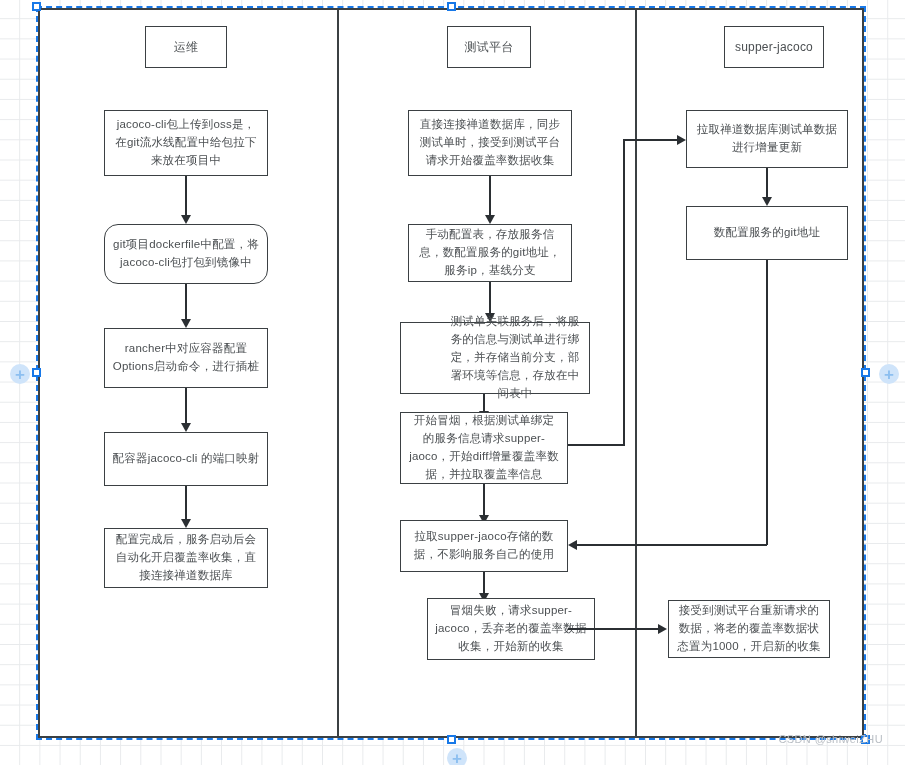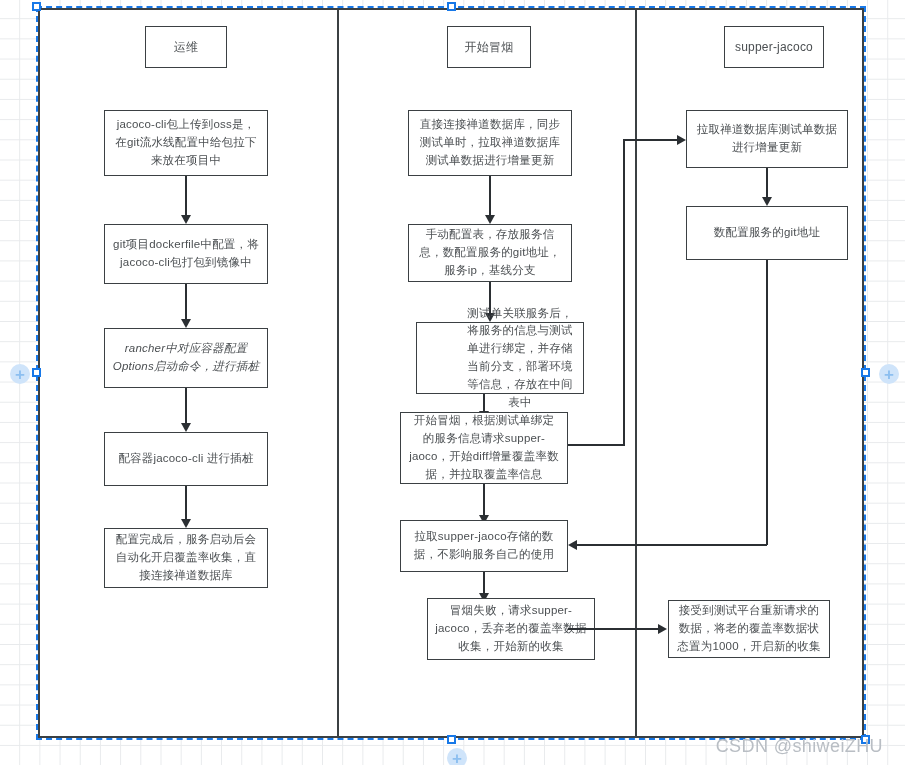--- a/index.html
+++ b/index.html
@@ -73,87 +73,87 @@
   .edge-v{width:1.7px;}
   .edge-h{height:1.7px;}
   .arrow-down,.arrow-up,.arrow-left,.arrow-right{
     position:absolute;width:0;height:0;
   }
   .arrow-down{border-left:5px solid transparent;border-right:5px solid transparent;border-top:9px solid #2b2f33;}
   .arrow-right{border-top:5px solid transparent;border-bottom:5px solid transparent;border-left:9px solid #2b2f33;}
   .arrow-left{border-top:5px solid transparent;border-bottom:5px solid transparent;border-right:9px solid #2b2f33;}
   
   #watermark{
-    position:absolute;right:22px;bottom:8px;
-    color:#b9bec4;font-size:18px;letter-spacing:.4px;
+    position:absolute;right:22px;bottom:20px;
+    color:#b9bec4;font-size:11px;letter-spacing:.4px;
     user-select:none;
     text-align:center;
   }
 </style>
 </head>
 <body>
 
 <div id="canvas"></div>
 
 <div id="container"></div>
 
 <div class="lane-divider" style="left:337px;"></div>
 <div class="lane-divider" style="left:635px;"></div>
 
 <div class="node header" style="left:145px;top:26px;width:82px;height:42px;">
   <span>运维</span>
 </div>
 <div class="node header" style="left:447px;top:26px;width:84px;height:42px;">
-  <span>开始冒烟</span>
+  <span>测试平台</span>
 </div>
 <div class="node header" style="left:724px;top:26px;width:100px;height:42px;">
   <span>supper-jacoco</span>
 </div>
 
 <div class="node" style="left:104px;top:110px;width:164px;height:66px;">
   <span>jacoco-cli包上传到oss是，在git流水线配置中给包拉下来放在项目中</span>
 </div>
 <div class="edge-v" style="left:185px;top:176px;height:44px;"></div>
 <div class="arrow-down" style="left:181px;top:215px;"></div>
 
-<div class="node" style="left:104px;top:224px;width:164px;height:60px;">
+<div class="node" style="left:104px;top:224px;width:164px;height:60px;border-radius:14px;">
   <span>git项目dockerfile中配置，将jacoco-cli包打包到镜像中</span>
 </div>
 <div class="edge-v" style="left:185px;top:284px;height:40px;"></div>
 <div class="arrow-down" style="left:181px;top:319px;"></div>
 
-<div class="node" style="left:104px;top:328px;width:164px;height:60px;font-style:italic;">
+<div class="node" style="left:104px;top:328px;width:164px;height:60px;">
   <span>rancher中对应容器配置Options启动命令，进行插桩</span>
 </div>
 <div class="edge-v" style="left:185px;top:388px;height:40px;"></div>
 <div class="arrow-down" style="left:181px;top:423px;"></div>
 
 <div class="node" style="left:104px;top:432px;width:164px;height:54px;">
-  <span>配容器jacoco-cli 进行插桩</span>
+  <span>配容器jacoco-cli 的端口映射</span>
 </div>
 <div class="edge-v" style="left:185px;top:486px;height:38px;"></div>
 <div class="arrow-down" style="left:181px;top:519px;"></div>
 
 <div class="node" style="left:104px;top:528px;width:164px;height:60px;">
   <span>配置完成后，服务启动后会自动化开启覆盖率收集，直接连接禅道数据库</span>
 </div>
 
 <div class="node" style="left:408px;top:110px;width:164px;height:66px;">
-  <span>直接连接禅道数据库，同步测试单时，拉取禅道数据库测试单数据进行增量更新</span>
+  <span>直接连接禅道数据库，同步测试单时，接受到测试平台请求开始覆盖率数据收集</span>
 </div>
 <div class="edge-v" style="left:489px;top:176px;height:44px;"></div>
 <div class="arrow-down" style="left:485px;top:215px;"></div>
 
 <div class="node" style="left:408px;top:224px;width:164px;height:58px;">
   <span>手动配置表，存放服务信息，数配置服务的git地址，服务ip，基线分支</span>
 </div>
 <div class="edge-v" style="left:489px;top:282px;height:36px;"></div>
 <div class="arrow-down" style="left:485px;top:313px;"></div>
 
-<div class="node" style="left:416px;top:322px;width:168px;height:72px;padding-left:47px;">
+<div class="node" style="left:400px;top:322px;width:190px;height:72px;padding-left:47px;">
   <span>测试单关联服务后，将服务的信息与测试单进行绑定，并存储当前分支，部署环境等信息，存放在中间表中</span>
 </div>
 <div class="edge-v" style="left:483px;top:394px;height:22px;"></div>
 <div class="arrow-down" style="left:479px;top:411px;"></div>
 
 <div class="node" style="left:400px;top:412px;width:168px;height:72px;">
   <span>开始冒烟，根据测试单绑定的服务信息请求supper-jaoco，开始diff增量覆盖率数据，并拉取覆盖率信息</span>
 </div>
 <div class="edge-v" style="left:483px;top:484px;height:36px;"></div>
 <div class="arrow-down" style="left:479px;top:515px;"></div>

